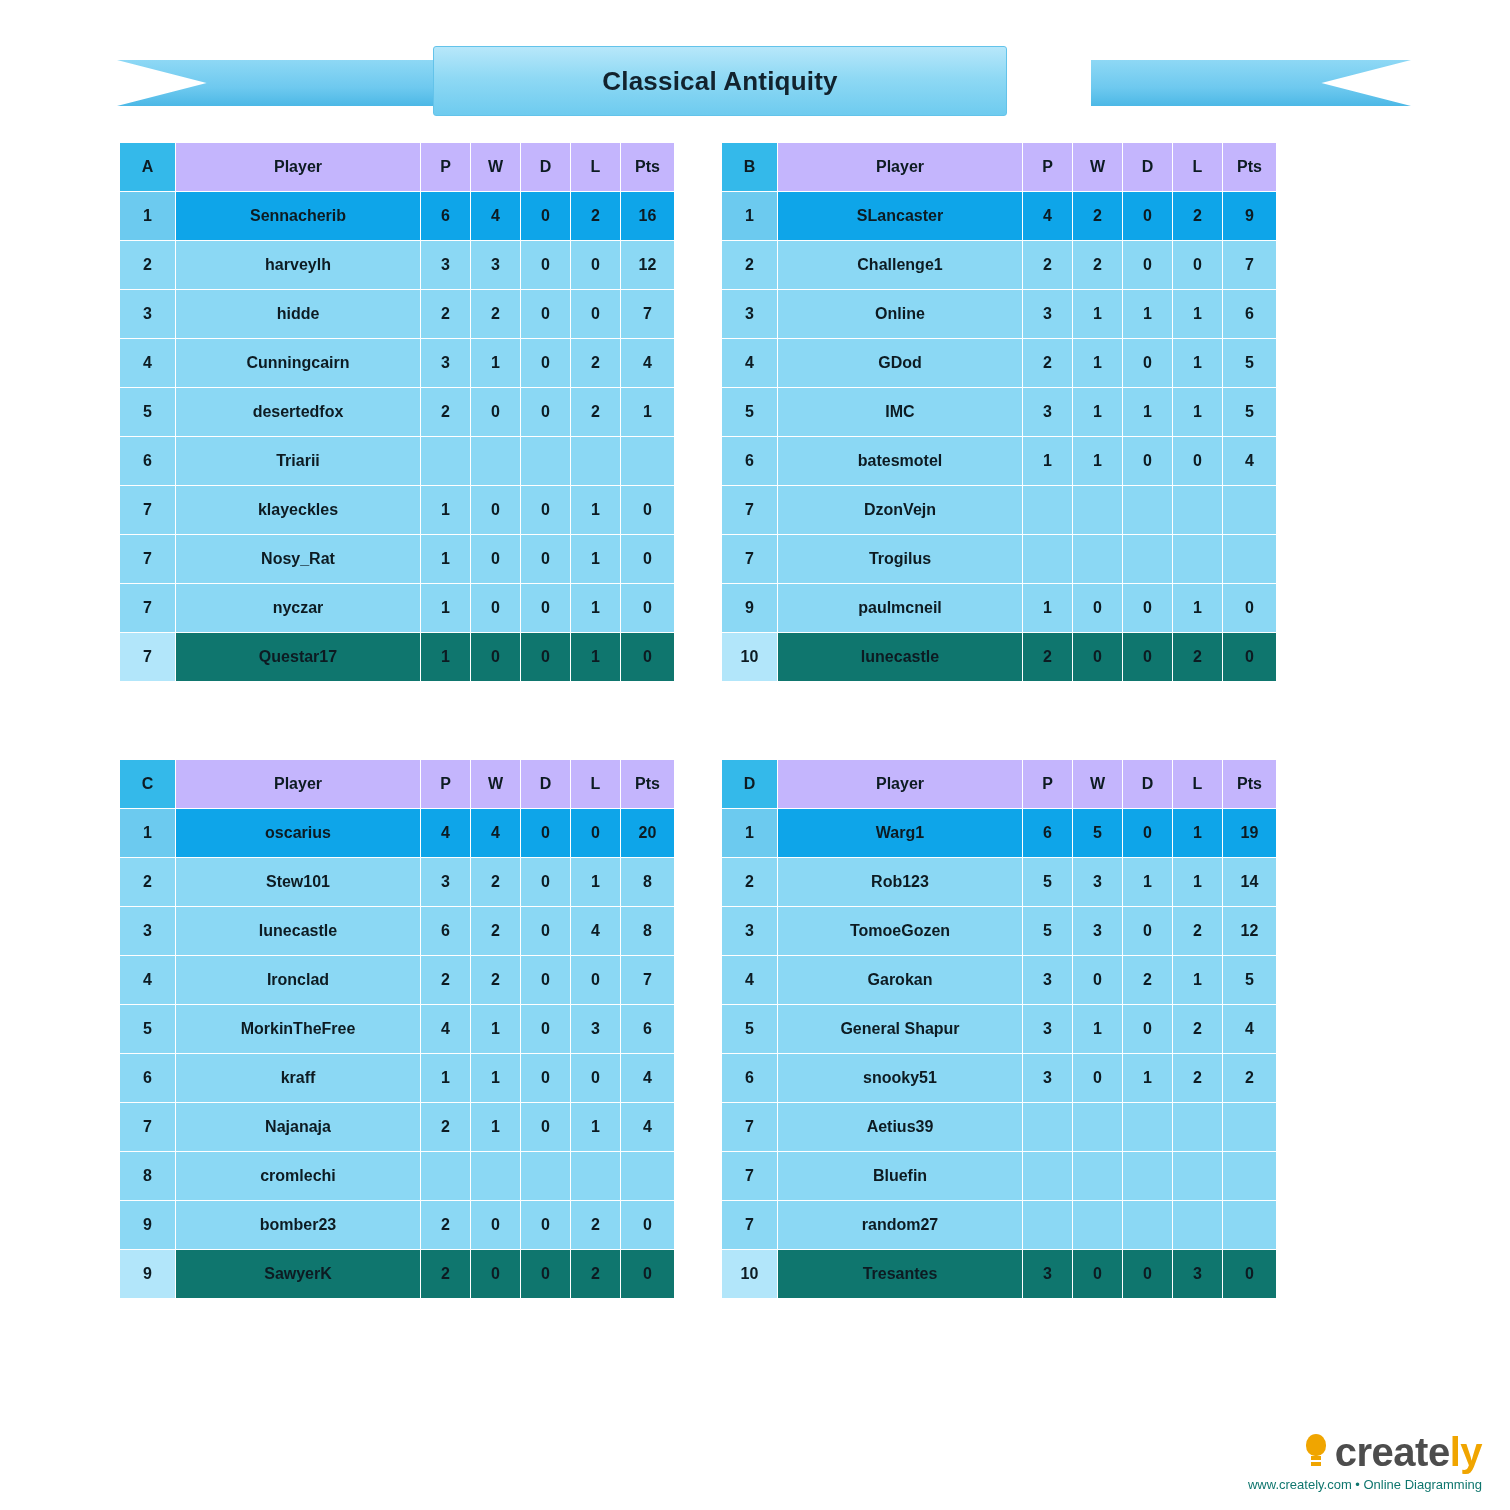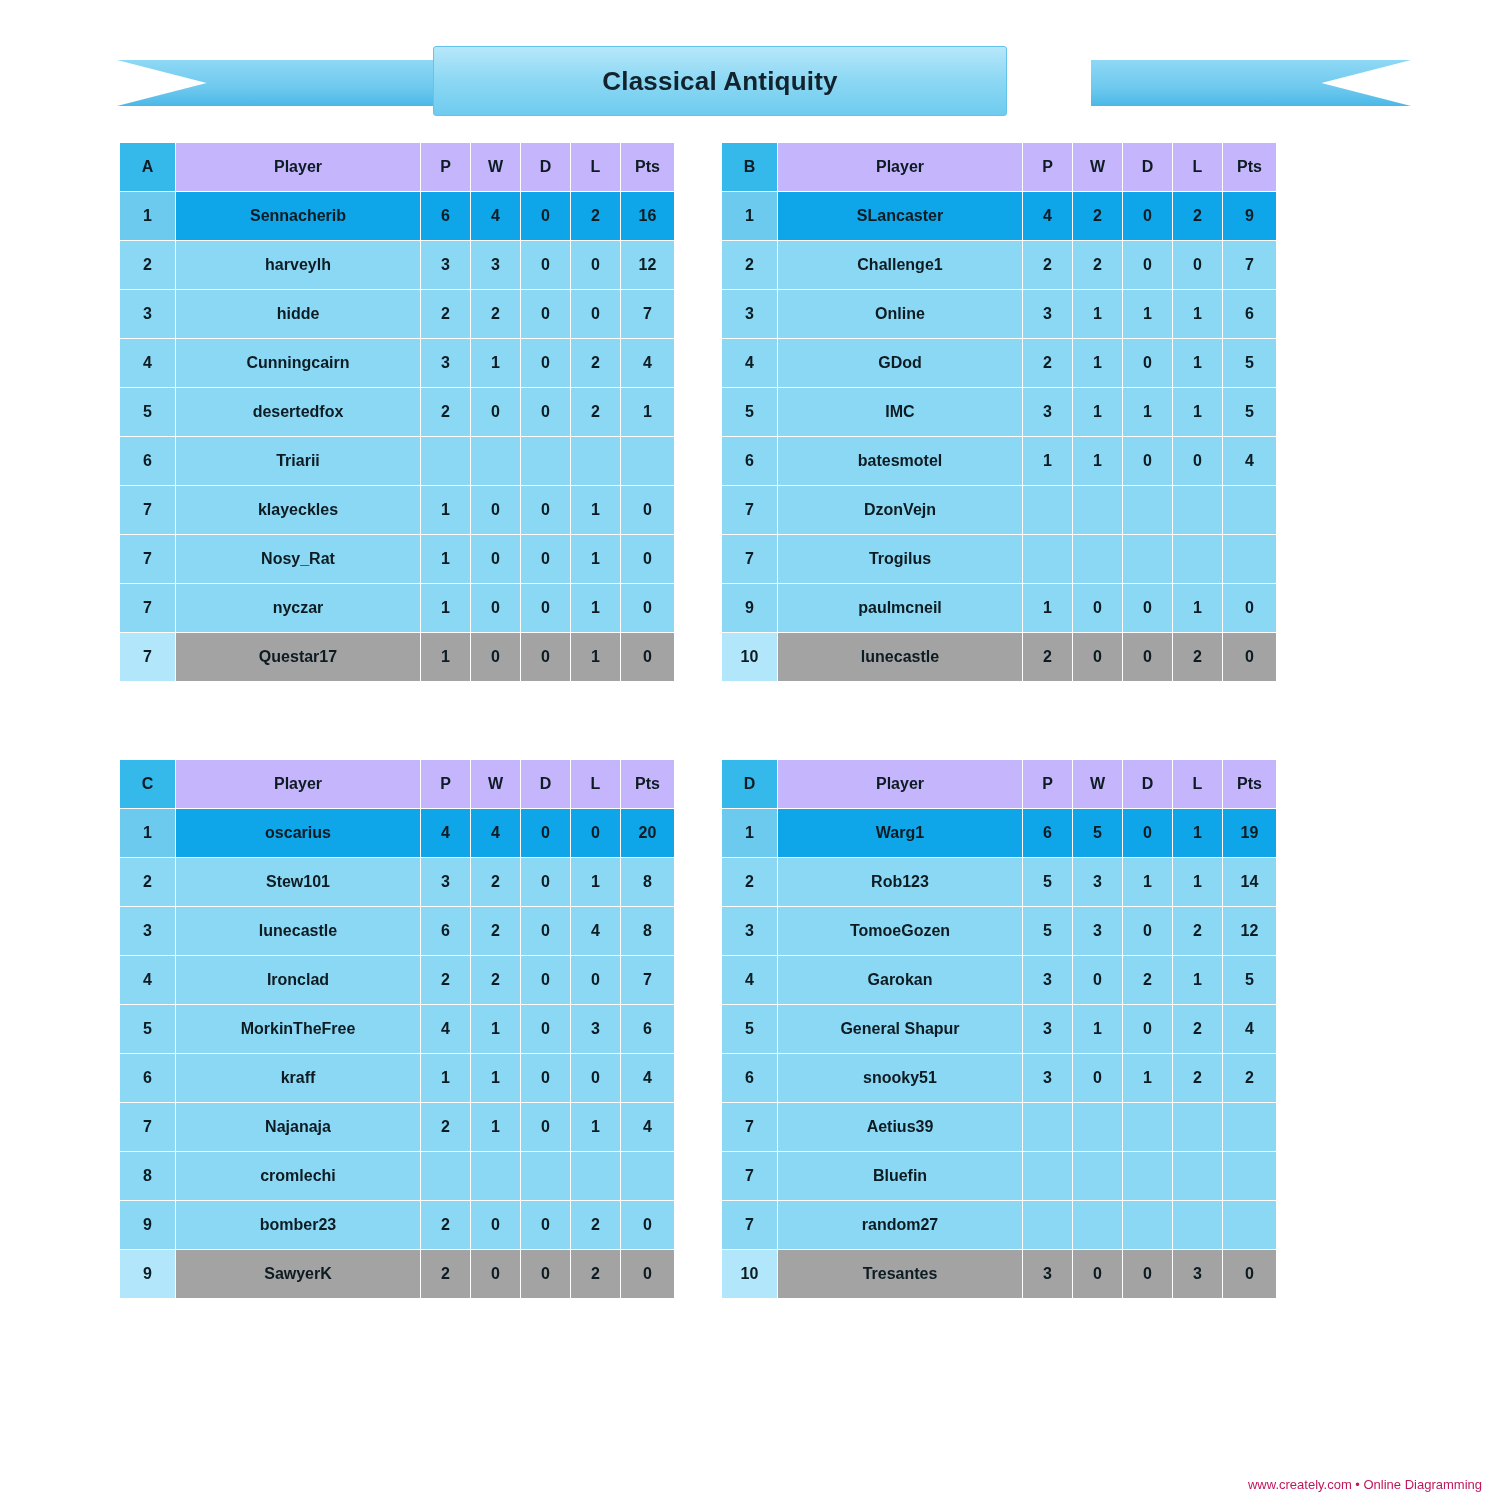--- a/index.html
+++ b/index.html
@@ -105,21 +105,21 @@
     background: #34b9ea;
     text-align: center;
   }
   tbody tr td {
     background: #8bd8f4;
   }
   tbody tr.row-first td {
     background: #0ea5e9;
   }
   tbody tr.row-last td {
-    background: #a3a3a3;
+    background: #0f766e;
   }
   tbody tr td.cell-rank {
     background: #8bd8f4;
   }
   tbody tr.row-first td.cell-rank {
     background: #6ccaef;
   }
   tbody tr.row-last td.cell-rank {
     background: #b2e6fa;
   }
@@ -173,21 +173,21 @@
     position: absolute;
     left: 8px;
     top: 28px;
     width: 10px;
     height: 4px;
     background: #f0a500;
   }
   .footer-tagline {
     margin-top: 2px;
     font-size: 13px;
-    color: #be185d;
+    color: #0f766e;
   }
 </style>
 </head>
 <body>
 
 <div class="banner-wrap">
   <div class="banner-ribbon-left"></div>
   <div class="banner-ribbon-right"></div>
   <div class="banner-center">
     <span class="banner-title">Classical Antiquity</span>
@@ -654,14 +654,22 @@
           <td>0</td>
           <td>3</td>
           <td>0</td>
         </tr>
       </tbody>
     </table>
   </div>
 </div>
 
 <div class="footer">
+  <div class="logo-line">
+    <span class="logo-mark">
+      <span class="bulb"></span>
+      <span class="base"></span>
+      <span class="base2"></span>
+    </span>
+    <span class="logo-text"><span>create</span><span class="accent">ly</span></span>
+  </div>
   <div class="footer-tagline">www.creately.com • Online Diagramming</div>
 </div>
 
 </body></html>

